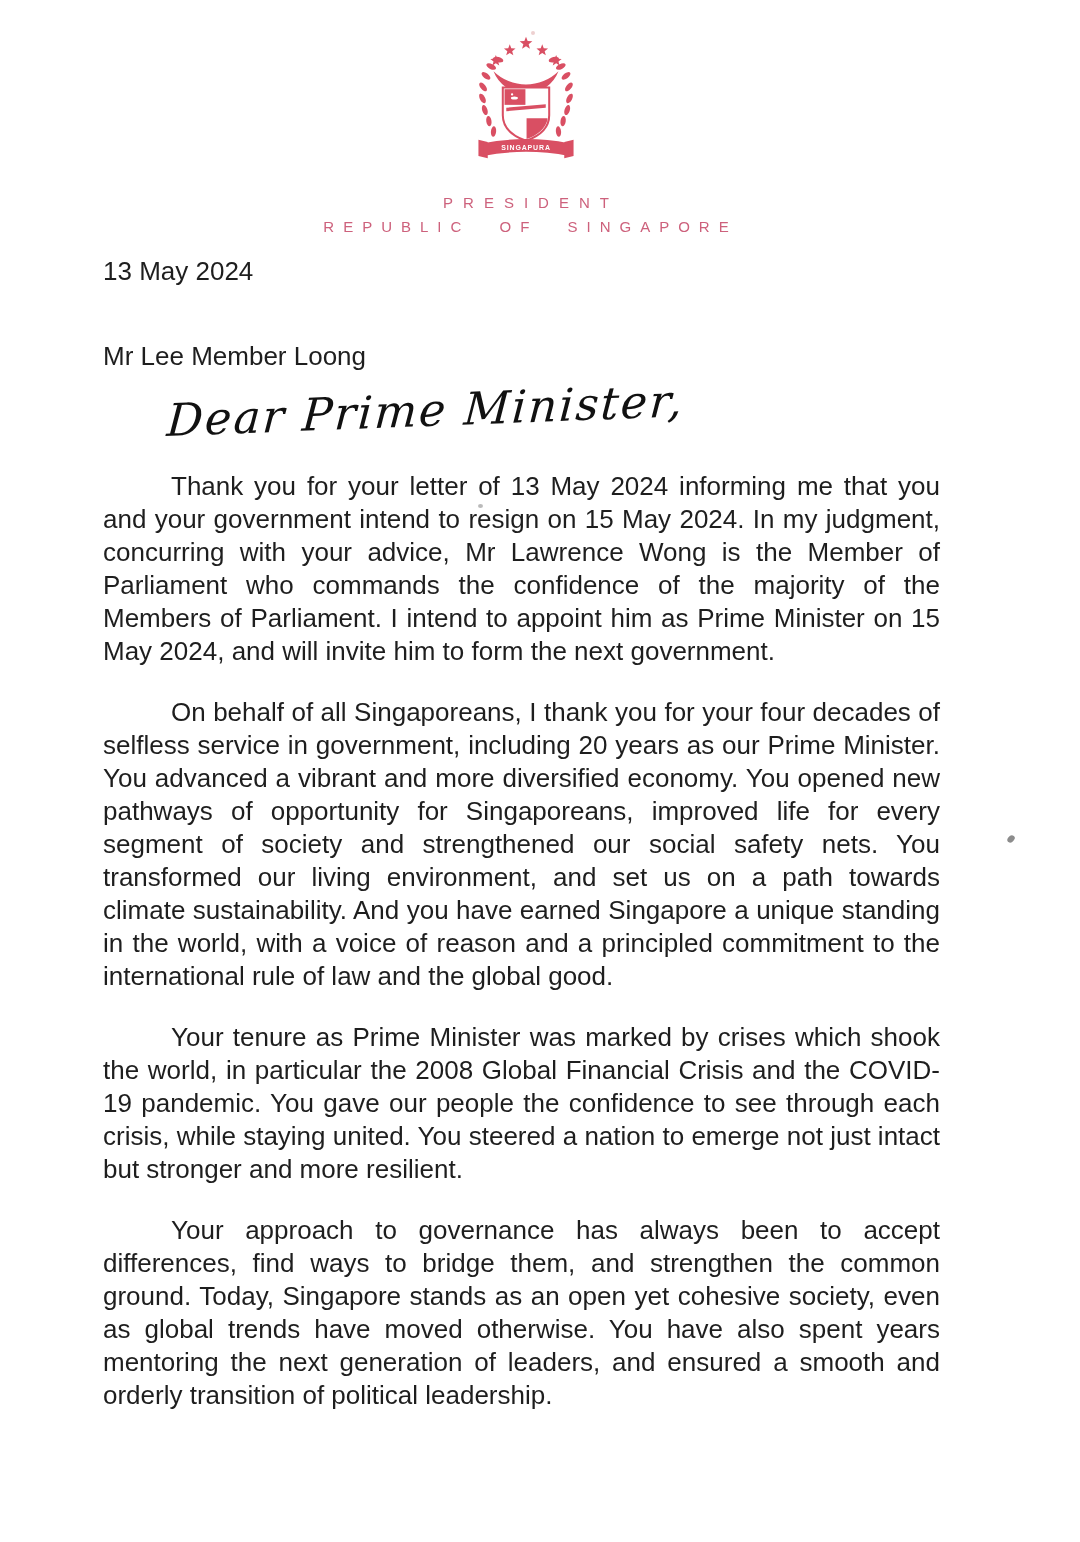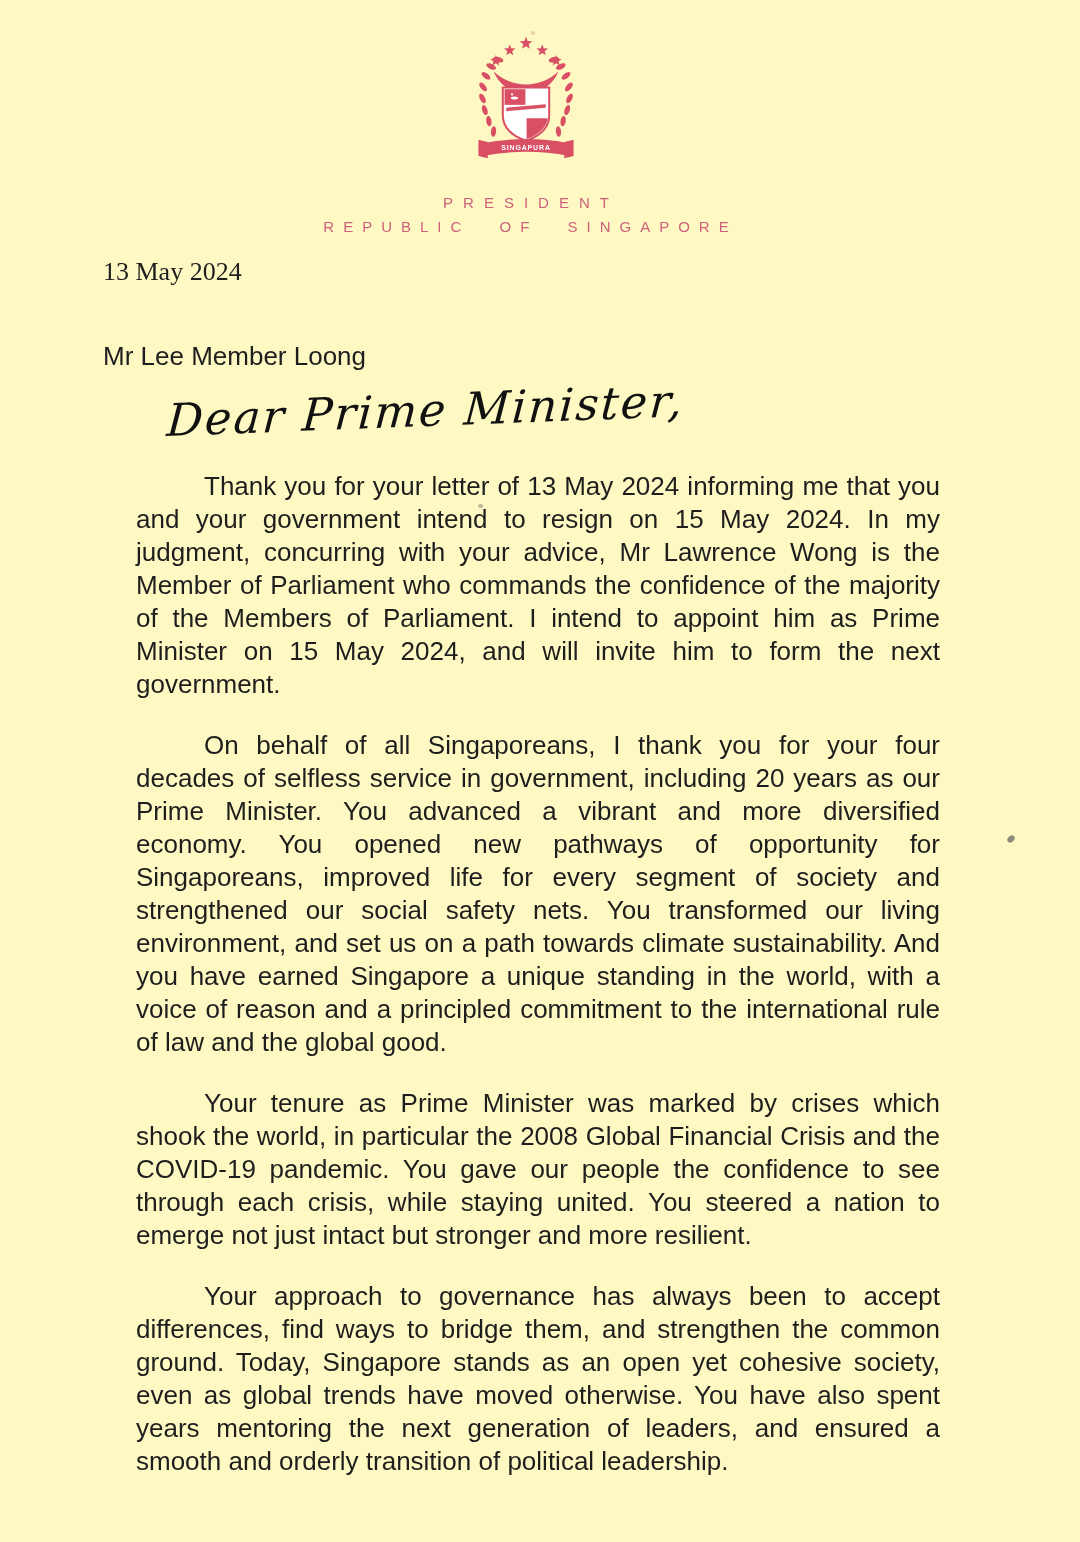--- a/index.html
+++ b/index.html
@@ -1,20 +1,20 @@
 <!DOCTYPE html>
 <html><head>
 <meta charset="utf-8">
 <style>
   html,body{margin:0;padding:0;background:#e8e8e8;}
   .page{
     position:relative;
     width:1080px;height:1542px;
     margin:0 auto;
-    background:#fef9c3;
+    background:#ffffff;
     font-family:"Liberation Sans",sans-serif;
     color:#1e1e1e;
     overflow:hidden;
   }
   .letterhead{
     padding-top:34px;
     text-align:center;
     
     transform:translateX(-14px);
   }
@@ -36,21 +36,20 @@
     word-spacing:16px;
     text-indent:9px;
   }
   .content{
     margin:0 140px 0 103px; 
   }
   .date{
     margin-top:16px;
     font-size:26px;
     line-height:33px;
-    font-family:Liberation Serif, serif;
   }
   .address{
     margin-top:52px;
     font-size:26px;
     line-height:32px;
   }
   .salutation{
     margin-top:14px;
     margin-left:64px;
     font-family:"DejaVu Serif",serif;
@@ -63,21 +62,21 @@
     transform-origin:left center;
     width:fit-content;
   }
   .body-para{
     margin:0 0 28px 0;
     font-size:26px;
     line-height:33px;
     text-align:justify;
     text-indent:68px;
   }
-  .body-wrap{margin-top:14px;margin-left:33px;}
+  .body-wrap{margin-top:14px;}
   
   .speck{position:absolute;background:#666;border-radius:60% 40% 55% 45%;}
   .speck-1{left:1008px;top:835px;width:6px;height:8px;transform:rotate(38deg);opacity:.75;}
   .speck-2{left:478px;top:504px;width:5px;height:4px;opacity:.45;border-radius:50%;}
   .speck-3{left:531px;top:31px;width:4px;height:4px;opacity:.35;border-radius:50%;background:#c77;}
 </style>
 </head>
 <body>
 
 <div class="page">

